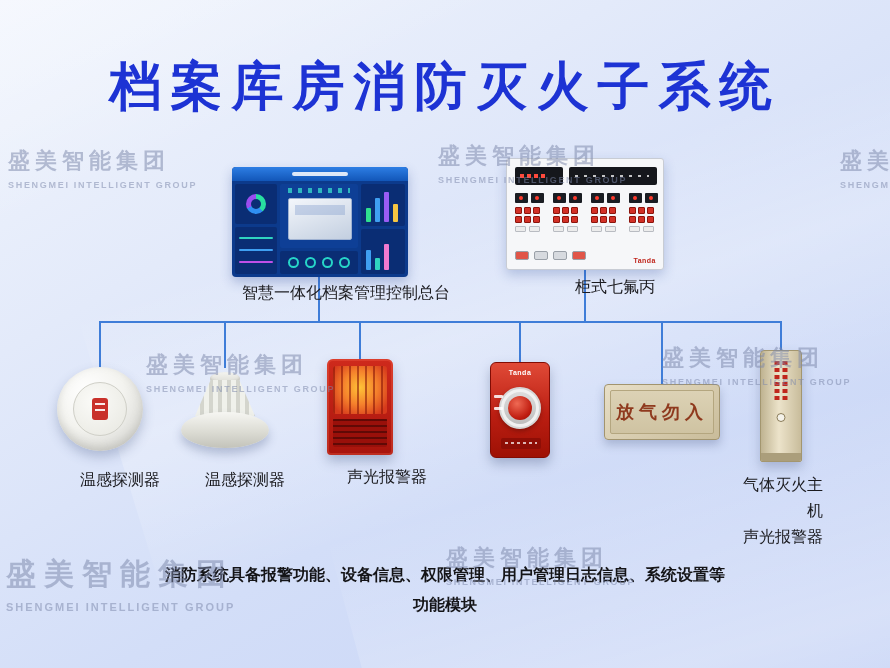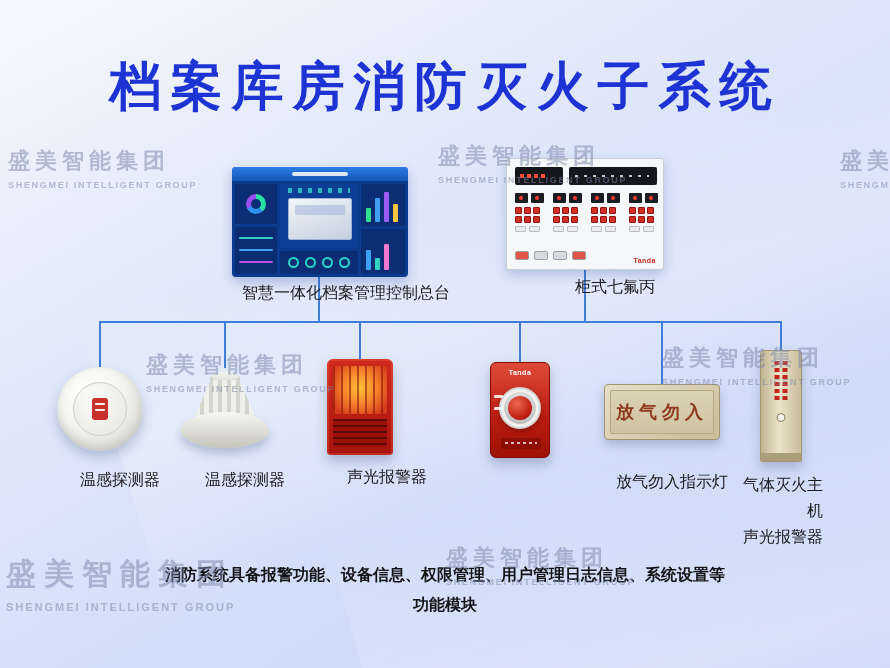--- a/index.html
+++ b/index.html
@@ -392,21 +392,20 @@
       <i></i>
       <i></i>
     </div>
     <div class="cab-gauge"></div>
     <div class="cab-base"></div>
   </div>
 
   <div class="dev-label lab-smoke">温感探测器</div>
   <div class="dev-label lab-heat">温感探测器</div>
   <div class="dev-label lab-strobe">声光报警器</div>
-  <div class="dev-label lab-sign">放气勿入指示灯</div>
   <div class="dev-label lab-cab">
     <div>气体灭火主机</div>
     <div>声光报警器</div>
   </div>
 
   <div class="footer">
     <div class="l1">消防系统具备报警功能、设备信息、权限管理、用户管理日志信息、系统设置等</div>
     <div class="l2">功能模块</div>
   </div>
 

